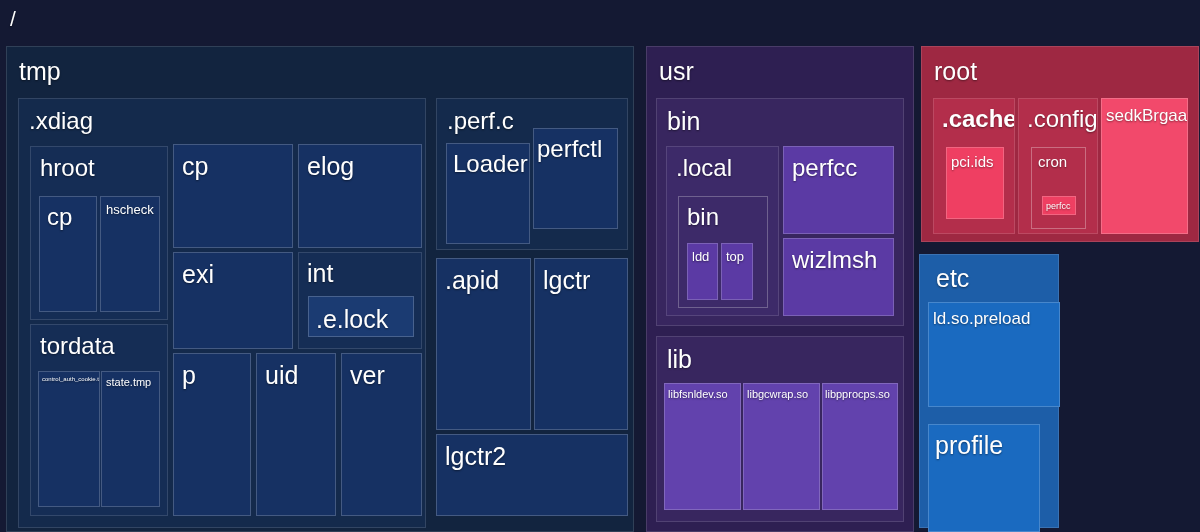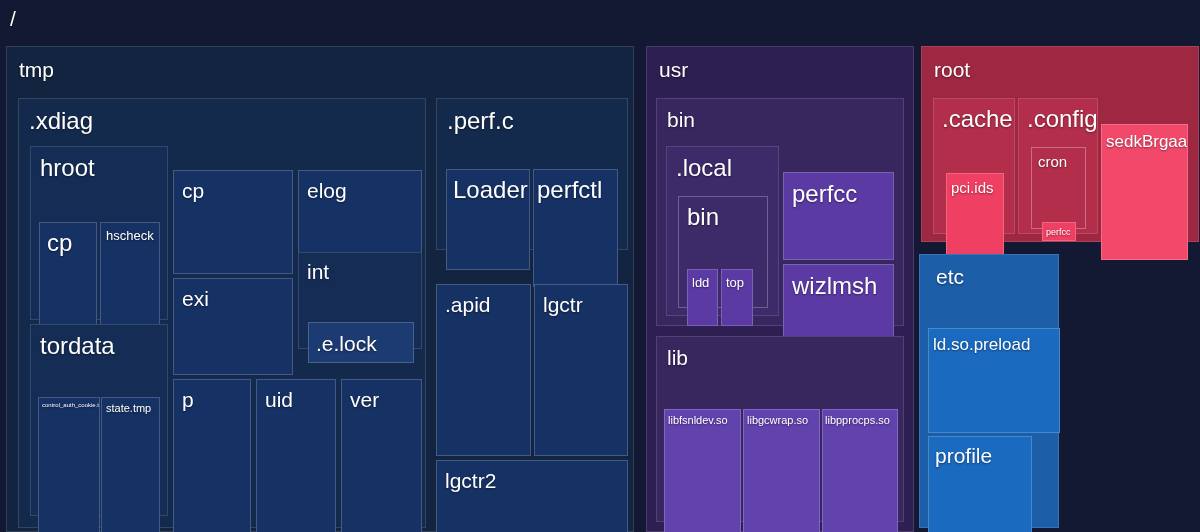--- a/index.html
+++ b/index.html
@@ -21,21 +21,21 @@
     text-shadow:0 1px 2px rgba(0,0,0,.45);
     pointer-events:none;
   }
 
   
   .n-root{background:#141933;border:none;}
   .lbl-root{left:10px;top:8px;font-size:21px;}
 
   
   .cont{border:1px solid rgba(255,255,255,.13);}
-  .leaf{border:1px solid rgba(255,255,255,.20);margin-top:26px;}
+  .leaf{border:1px solid rgba(255,255,255,.20);}
 
   
   .c-tmp{background:#12243f;}
   .c-xdiag{background:#142a4c;}
   .c-sub{background:#152d55;}
   .l-blue{background:#163163;}
   .l-blue2{background:#1b3b72;}
 
   
   .c-usr{background:#2e1f52;}
@@ -47,21 +47,21 @@
   
   .c-rootd{background:#9e2842;}
   .c-red{background:#b32e4b;}
   .l-pink{background:#ef3f62;}
   .l-pink2{background:#f2496b;}
 
   
   .c-etc{background:#1d5ea8;}
   .l-etcblue{background:#1a6ac0;}
 
-  .fs21{font-size:21px;}
+  .fs21{font-size:25px;}
   .fs19{font-size:24px;}
   .fs17{font-size:17px;}
   .fs15{font-size:15px;}
   .fs13{font-size:13px;}
   .fs11{font-size:11px;}
   .fs9{font-size:9px;}
   .fs6{font-size:6px;}
 </style>
 </head>
 <body>
@@ -128,21 +128,21 @@
   <div class="node leaf l-blue" style="left:341px;top:353px;width:81px;height:163px;">
     <span class="label fs21" style="left:8px;top:9px;">ver</span>
   </div>
 
   <div class="node cont c-xdiag" style="left:436px;top:98px;width:192px;height:152px;">
     <span class="label fs19" style="left:10px;top:10px;">.perf.c</span>
   </div>
   <div class="node leaf l-blue" style="left:446px;top:143px;width:84px;height:101px;">
     <span class="label fs19" style="left:6px;top:8px;">Loader</span>
   </div>
-  <div class="node leaf l-blue" style="left:533px;top:143px;width:85px;height:118px;text-decoration:underline;">
+  <div class="node leaf l-blue" style="left:533px;top:128px;width:85px;height:101px;text-decoration:underline;">
     <span class="label fs19" style="left:3px;top:8px;">perfctl</span>
   </div>
 
   <div class="node leaf l-blue" style="left:436px;top:258px;width:95px;height:172px;">
     <span class="label fs21" style="left:8px;top:9px;">.apid</span>
   </div>
   <div class="node leaf l-blue" style="left:534px;top:258px;width:94px;height:172px;">
     <span class="label fs21" style="left:8px;top:9px;">lgctr</span>
   </div>
   <div class="node leaf l-blue" style="left:436px;top:434px;width:192px;height:82px;">
@@ -188,23 +188,23 @@
   </div>
   <div class="node leaf l-purple2" style="left:822px;top:383px;width:76px;height:127px;">
     <span class="label fs11" style="left:2px;top:5px;">libpprocps.so</span>
   </div>
 
   <div class="node cont c-rootd" style="left:921px;top:46px;width:278px;height:196px;">
     <span class="label fs21" style="left:12px;top:12px;">root</span>
   </div>
 
   <div class="node cont c-red" style="left:933px;top:98px;width:82px;height:136px;">
-    <span class="label fs19" style="left:8px;top:8px;">.cache</span>
-  </div>
-  <div class="node leaf l-pink" style="left:946px;top:147px;width:58px;height:102px;">
+    <span class="label fs19" style="left:8px;top:8px;font-weight:bold;">.cache</span>
+  </div>
+  <div class="node leaf l-pink" style="left:946px;top:147px;width:58px;height:72px;">
     <span class="label fs15" style="left:4px;top:6px;">pci.ids</span>
   </div>
 
   <div class="node cont c-red" style="left:1018px;top:98px;width:80px;height:136px;">
     <span class="label fs19" style="left:8px;top:8px;">.config</span>
   </div>
   <div class="node cont c-red" style="left:1031px;top:147px;width:55px;height:82px;border:1px solid rgba(255,255,255,.30);">
     <span class="label fs15" style="left:6px;top:6px;">cron</span>
   </div>
   <div class="node leaf l-pink" style="left:1042px;top:196px;width:34px;height:19px;">
@@ -214,17 +214,17 @@
   <div class="node leaf l-pink2" style="left:1101px;top:98px;width:87px;height:136px;">
     <span class="label fs17" style="left:4px;top:8px;">sedkBrgaa</span>
   </div>
 
   <div class="node cont c-etc" style="left:919px;top:254px;width:140px;height:274px;">
     <span class="label fs21" style="left:16px;top:11px;">etc</span>
   </div>
   <div class="node leaf l-etcblue" style="left:928px;top:302px;width:132px;height:105px;">
     <span class="label fs17" style="left:4px;top:7px;">ld.so.preload</span>
   </div>
-  <div class="node leaf l-etcblue" style="left:928px;top:410px;width:104px;height:108px;">
+  <div class="node leaf l-etcblue" style="left:928px;top:424px;width:112px;height:108px;">
     <span class="label fs21" style="left:6px;top:8px;">profile</span>
   </div>
 
 </div>
 
 </body></html>

